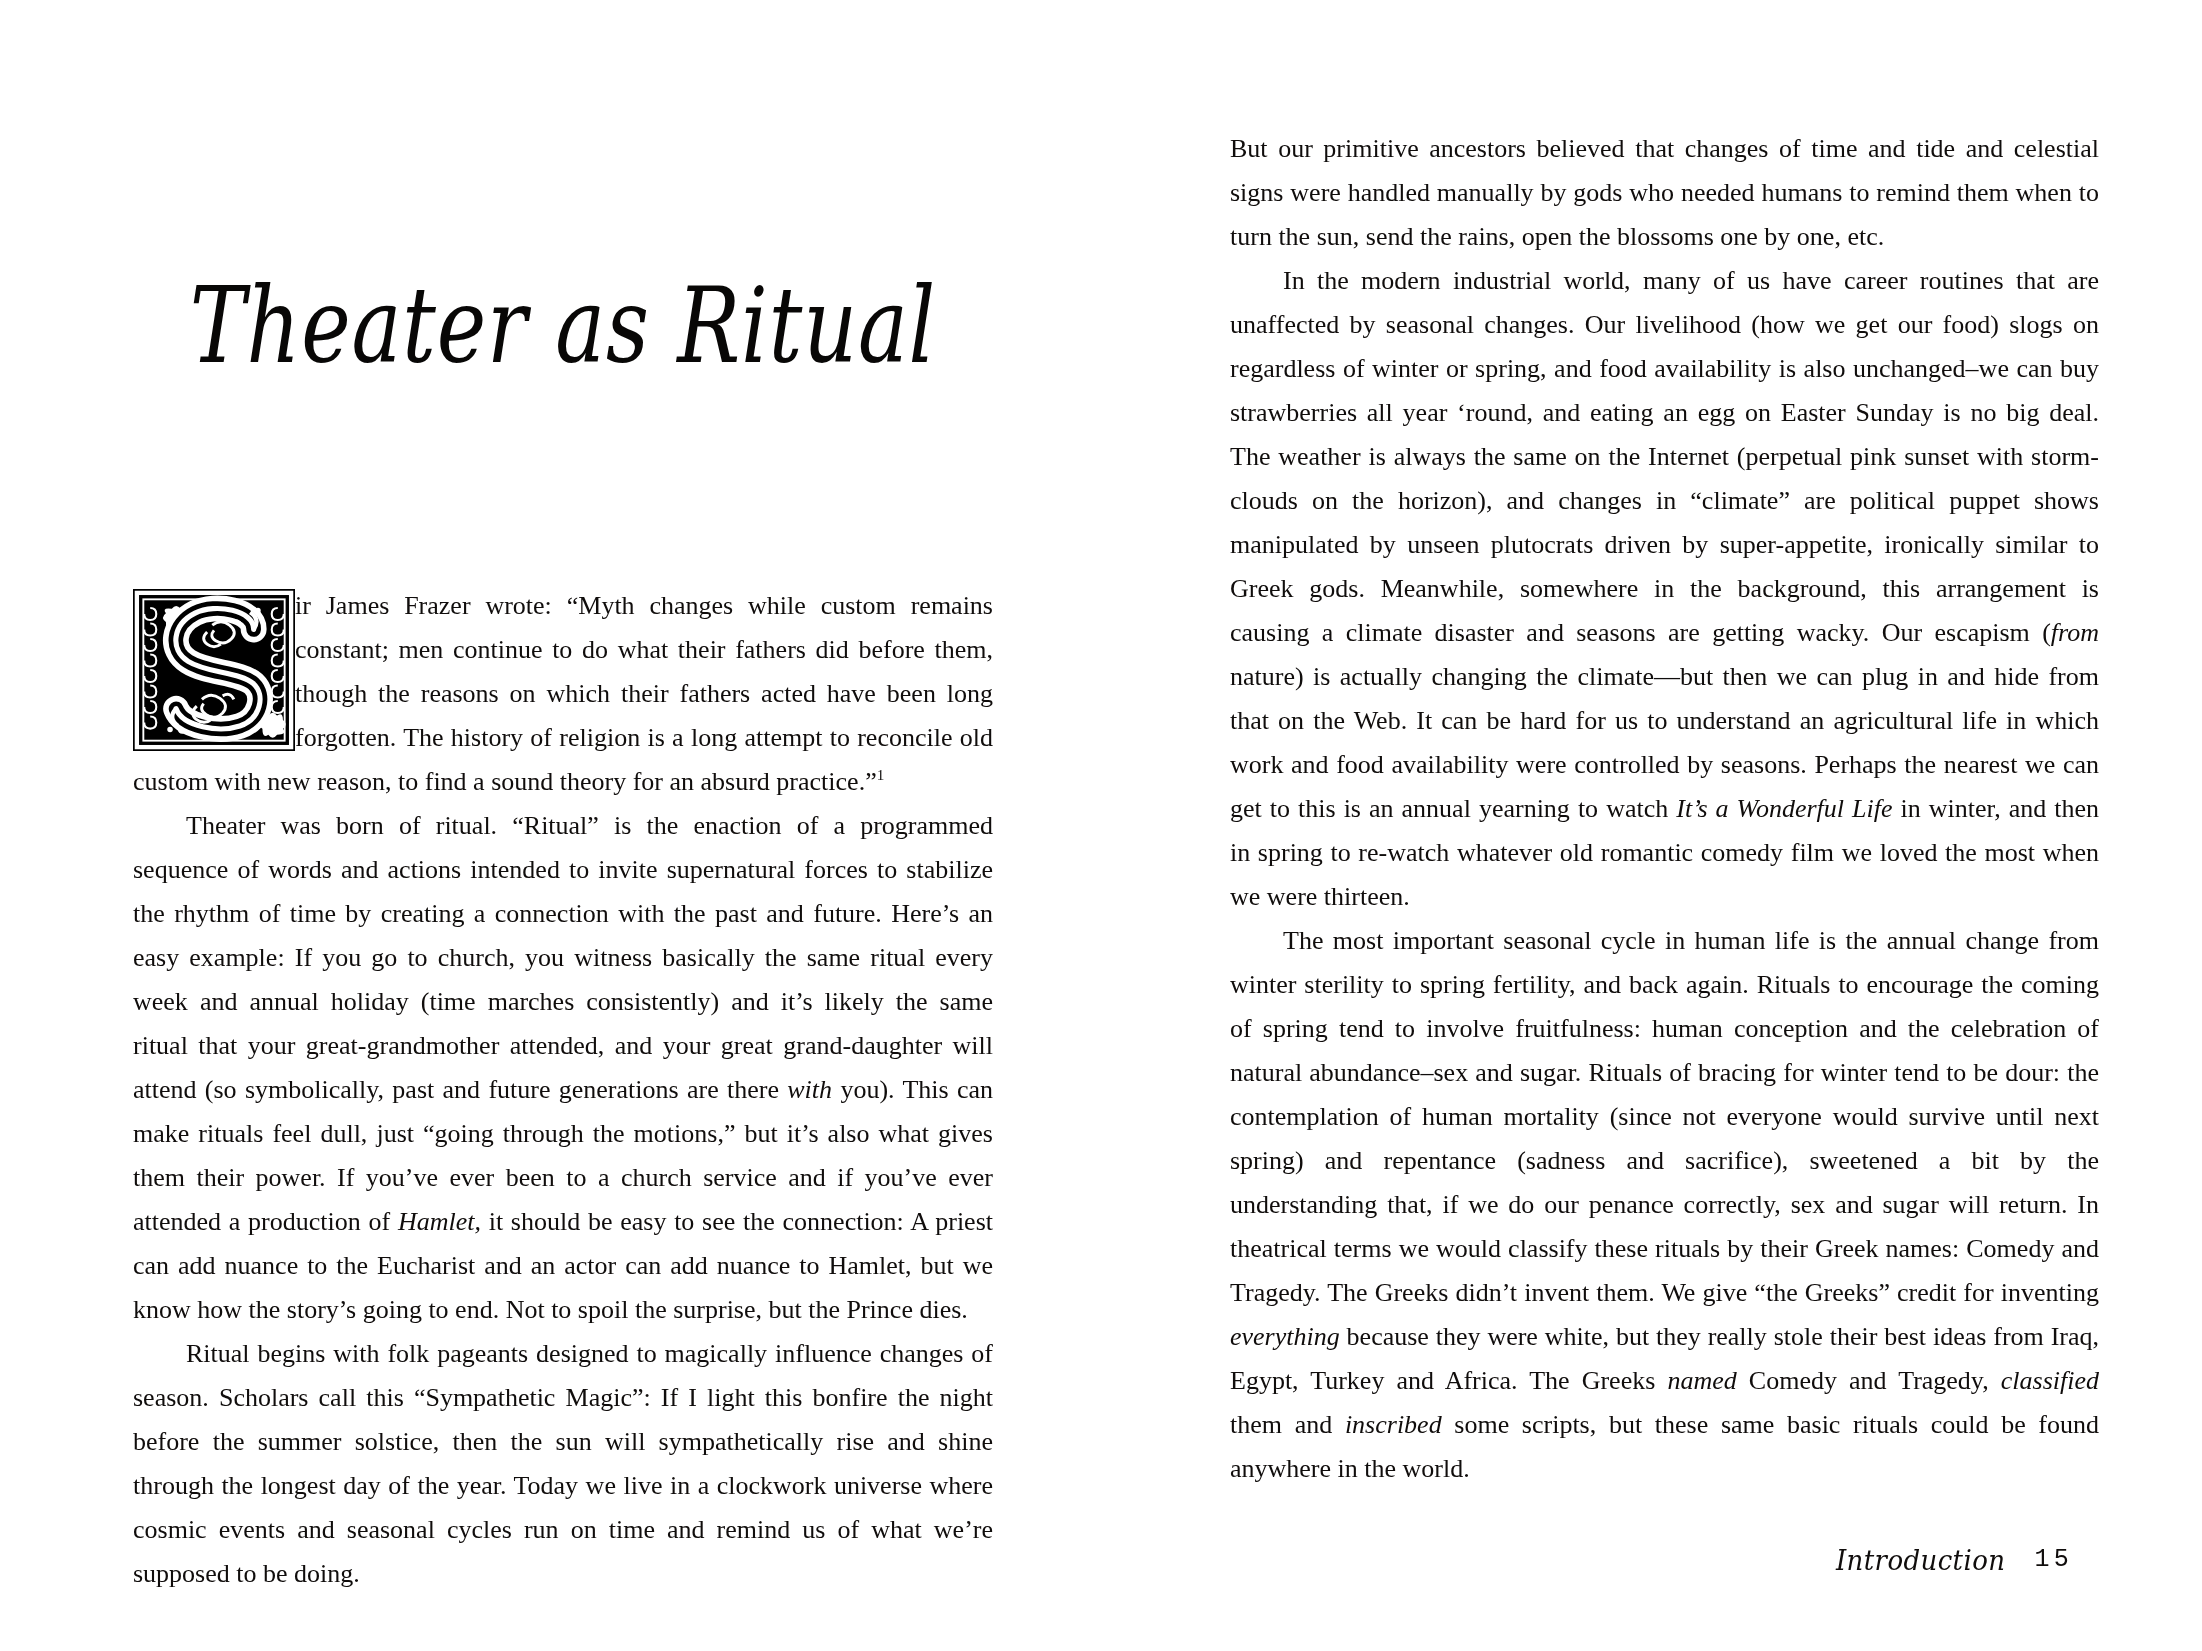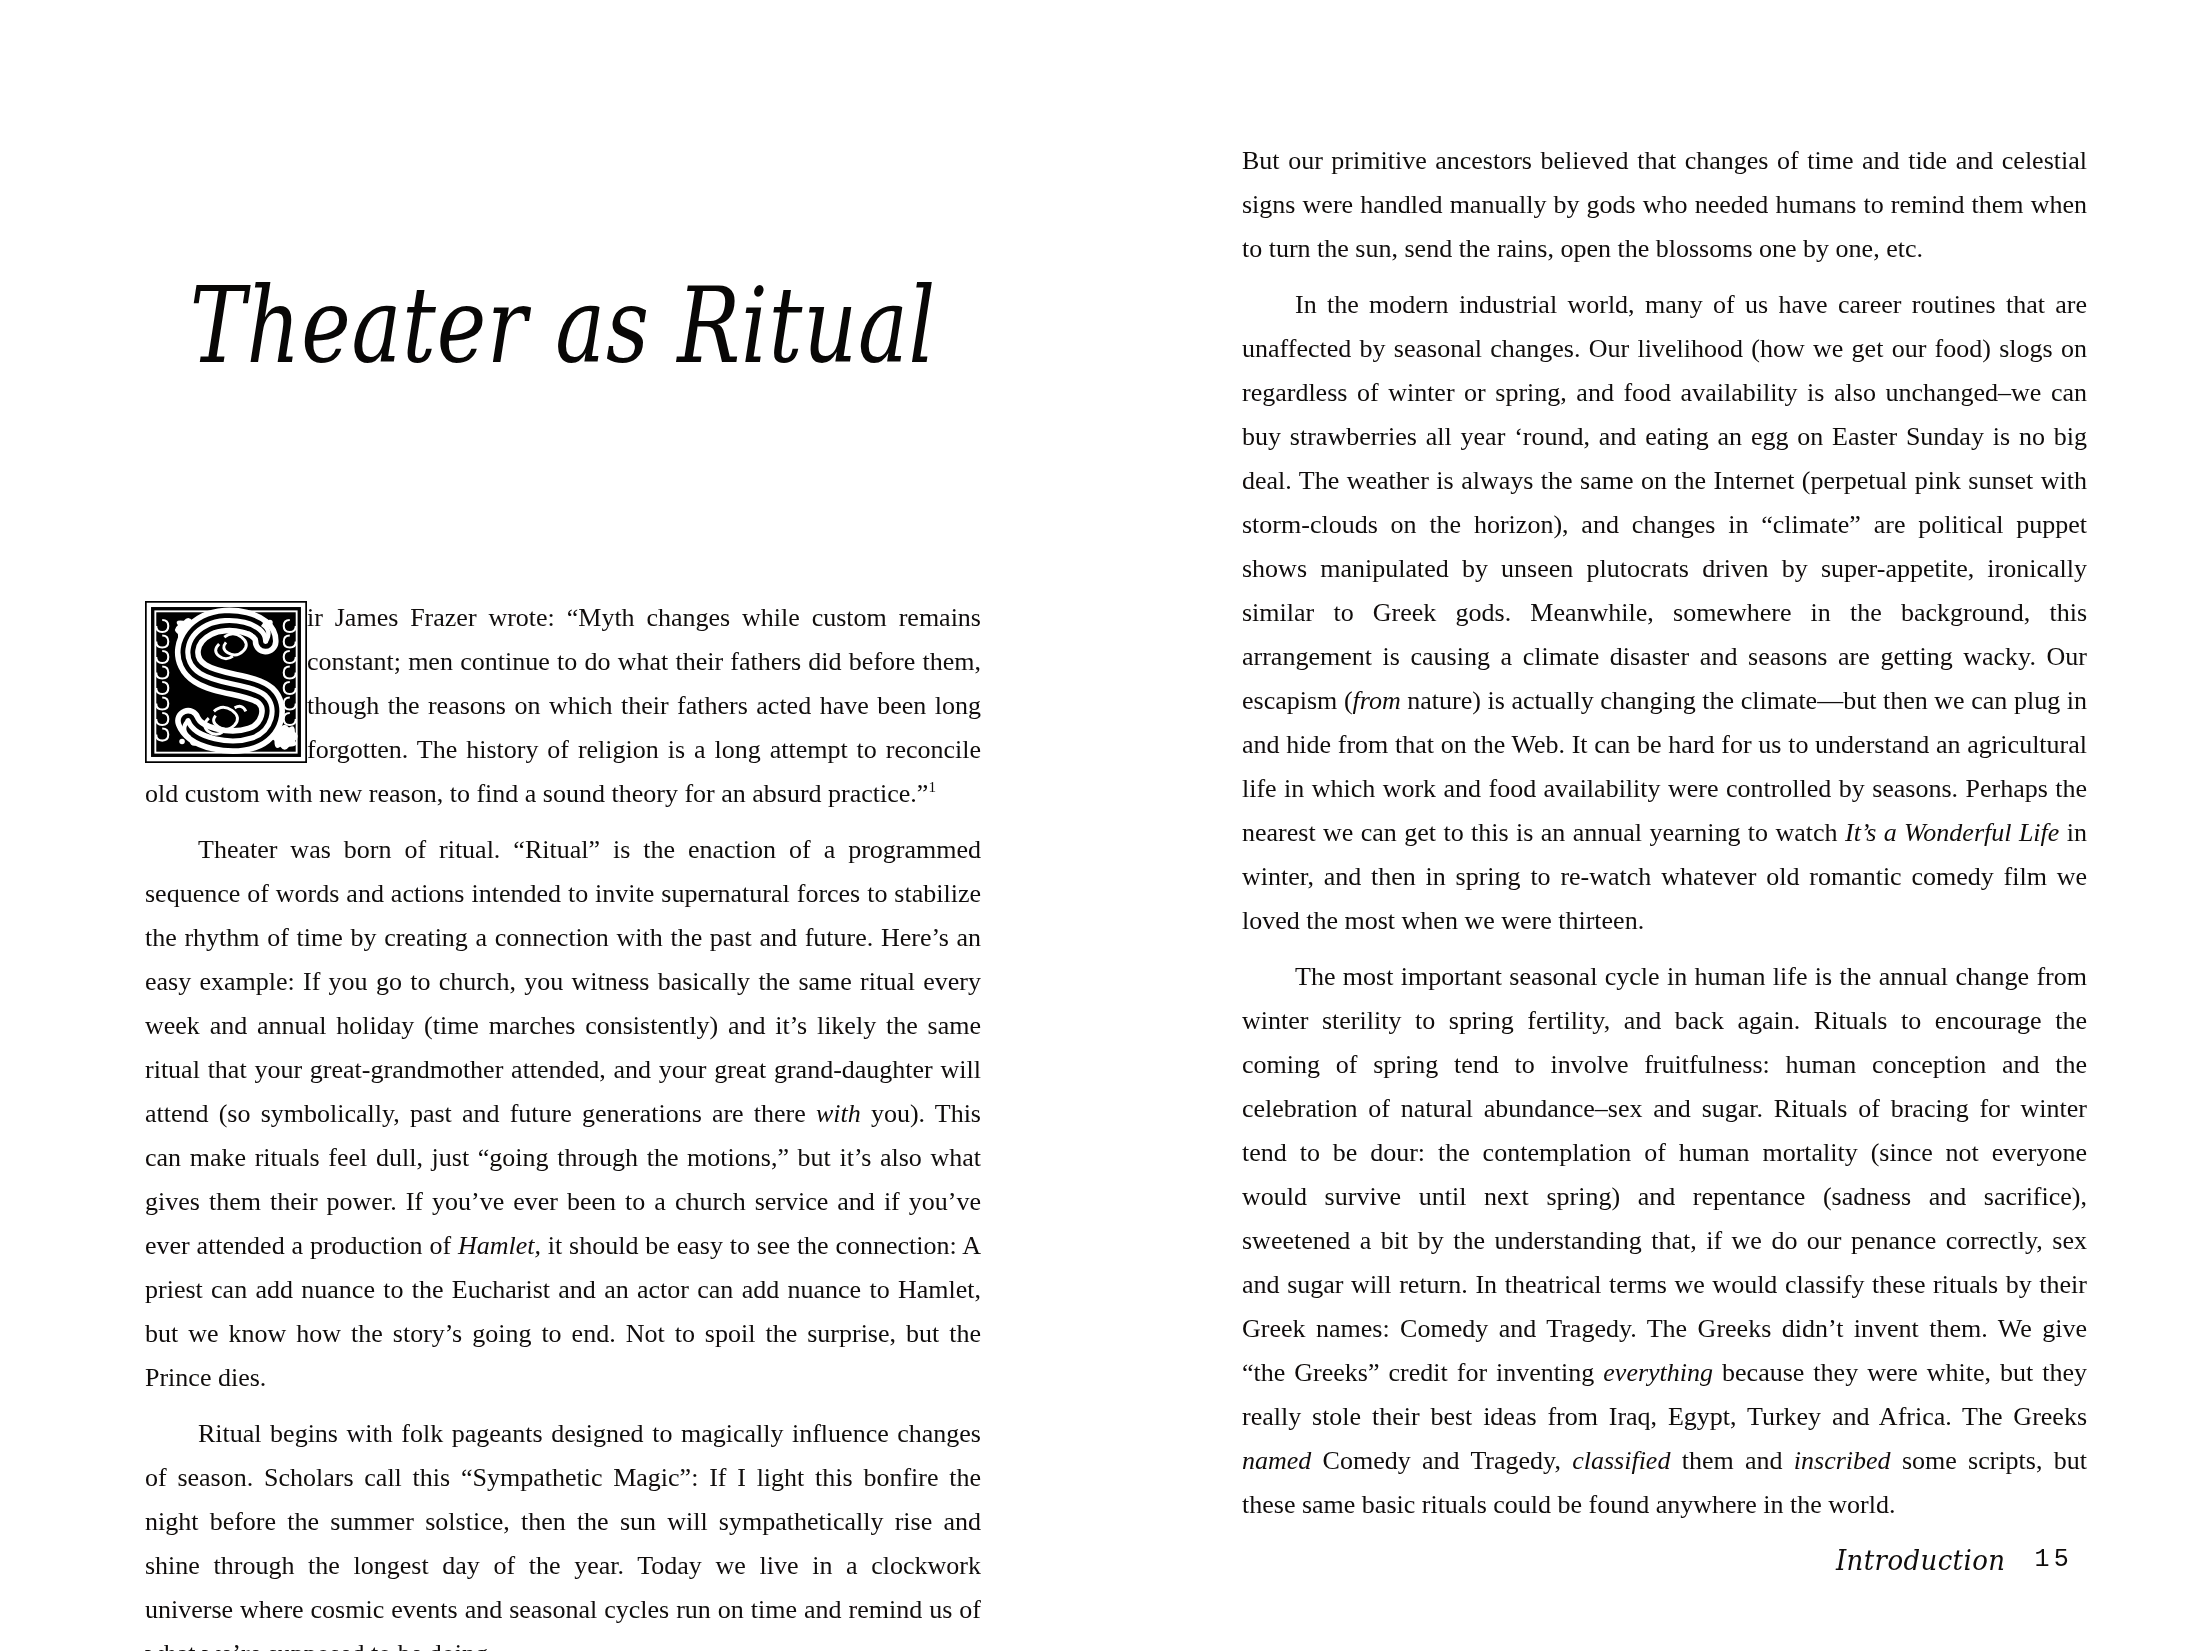--- a/index.html
+++ b/index.html
@@ -70,21 +70,21 @@
     top: 568px;
     width: 860px;
   }
   .col-right {
     left: 129px;
     top: 127px;
     width: 869px;
   }
 
   .col p {
-    margin: 12px;
+    margin: 0;
     text-indent: 53px;
   }
   .col p.no-indent {
     text-indent: 0;
   }
 
   
   .dropcap {
     float: left;
     width: 162px;

